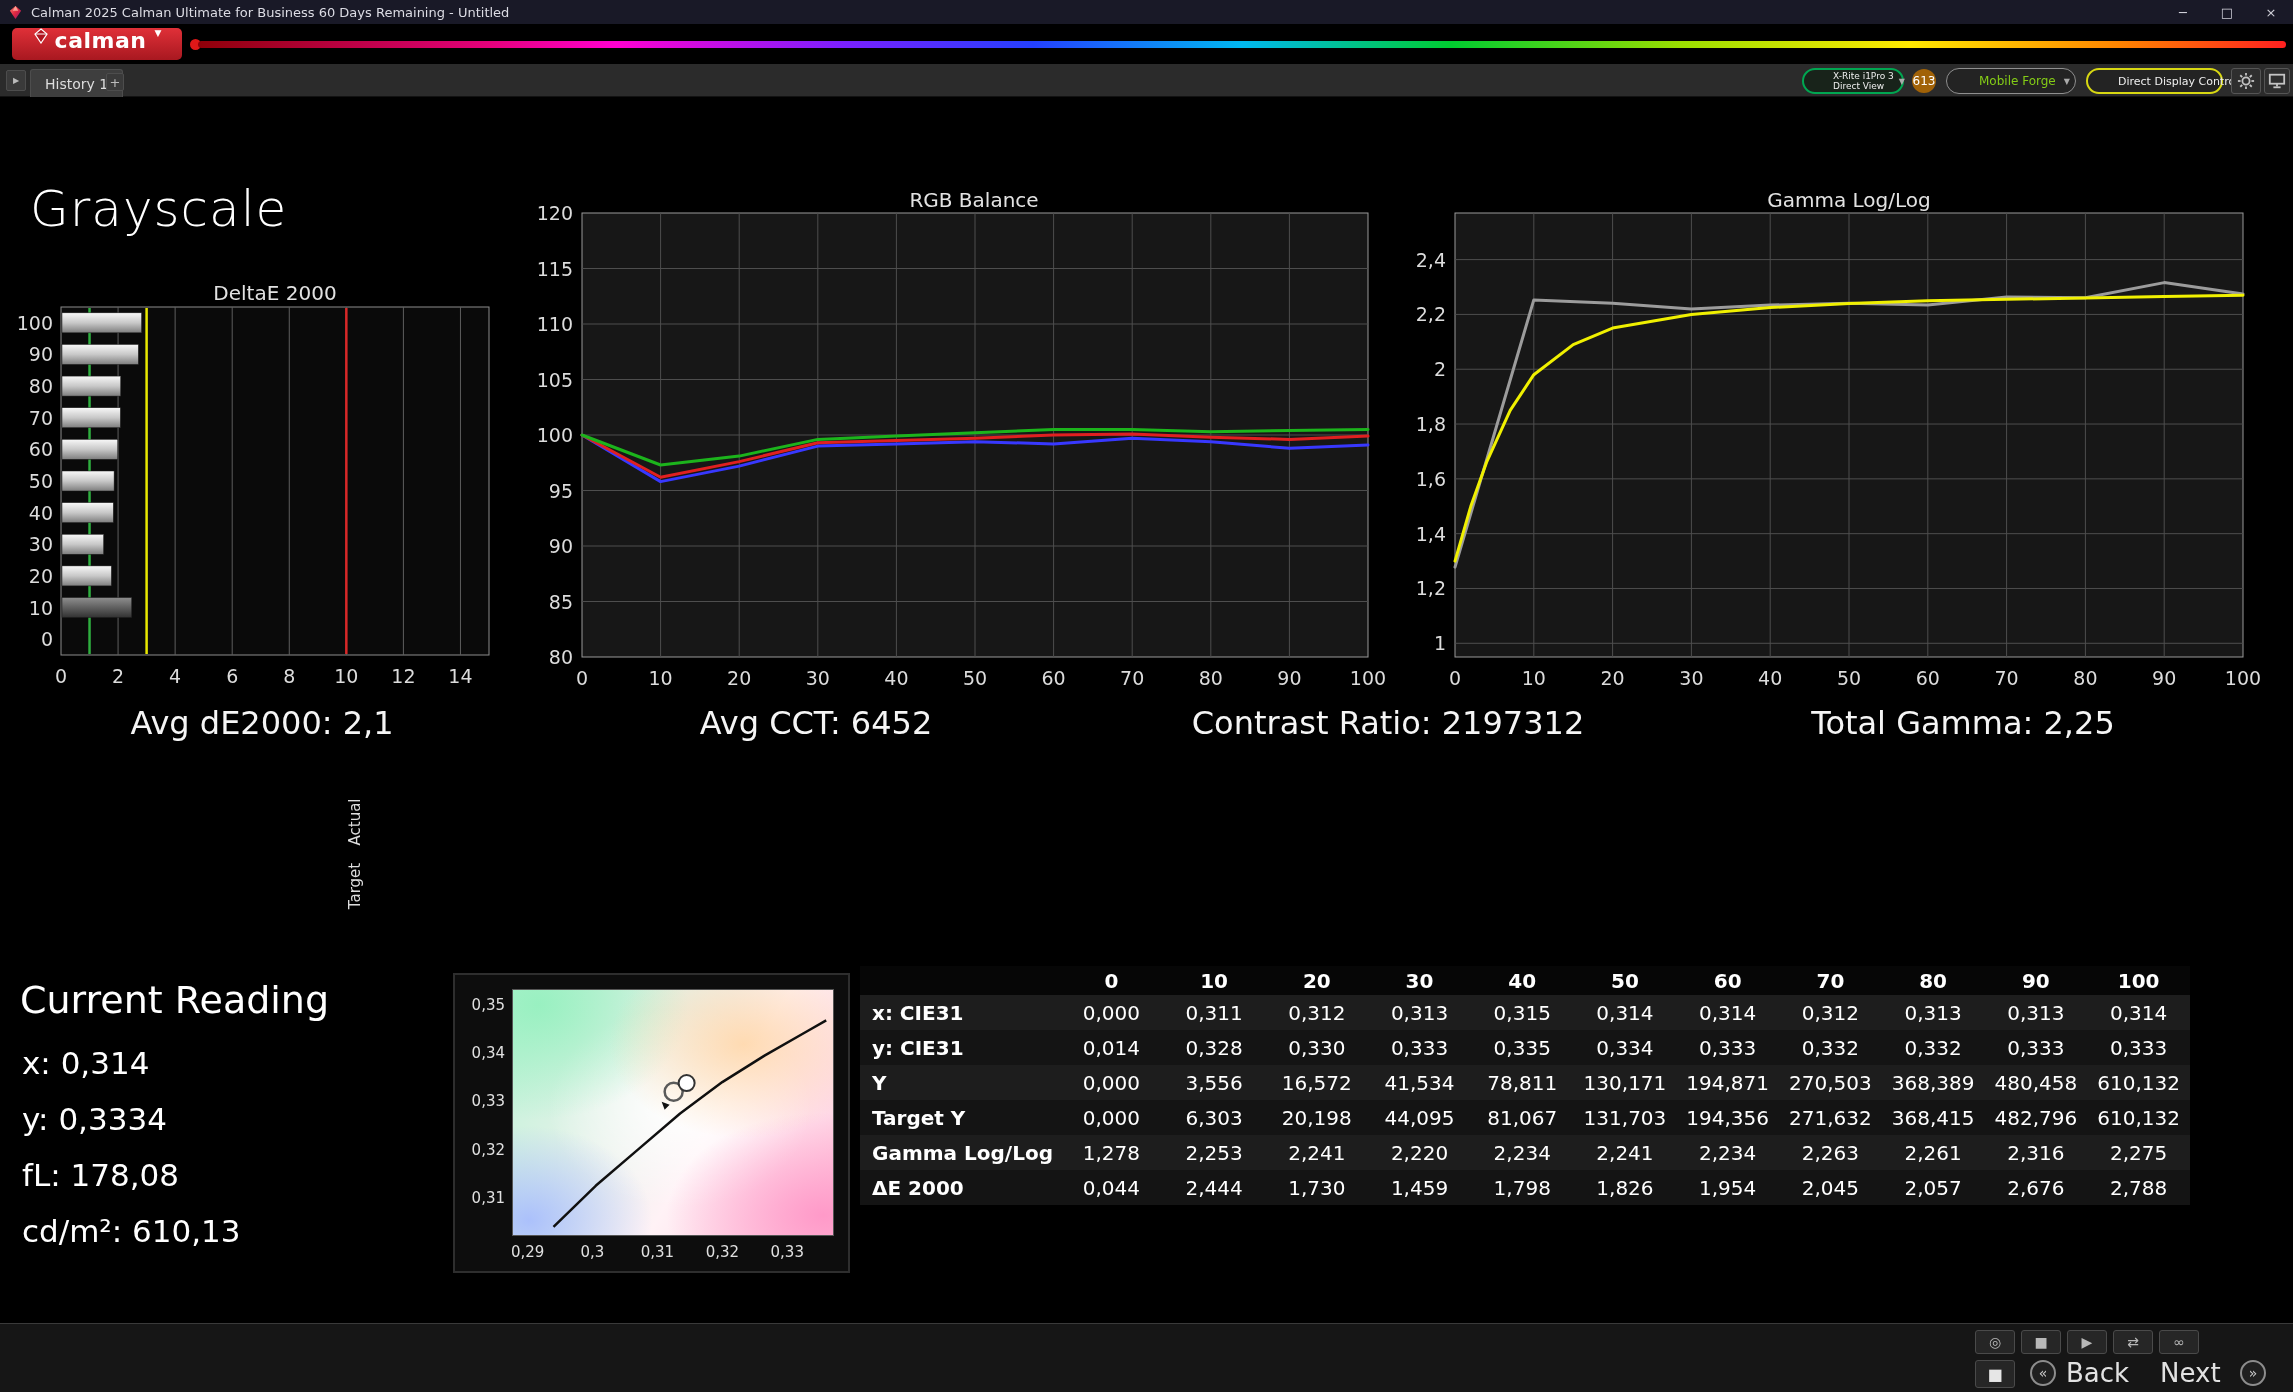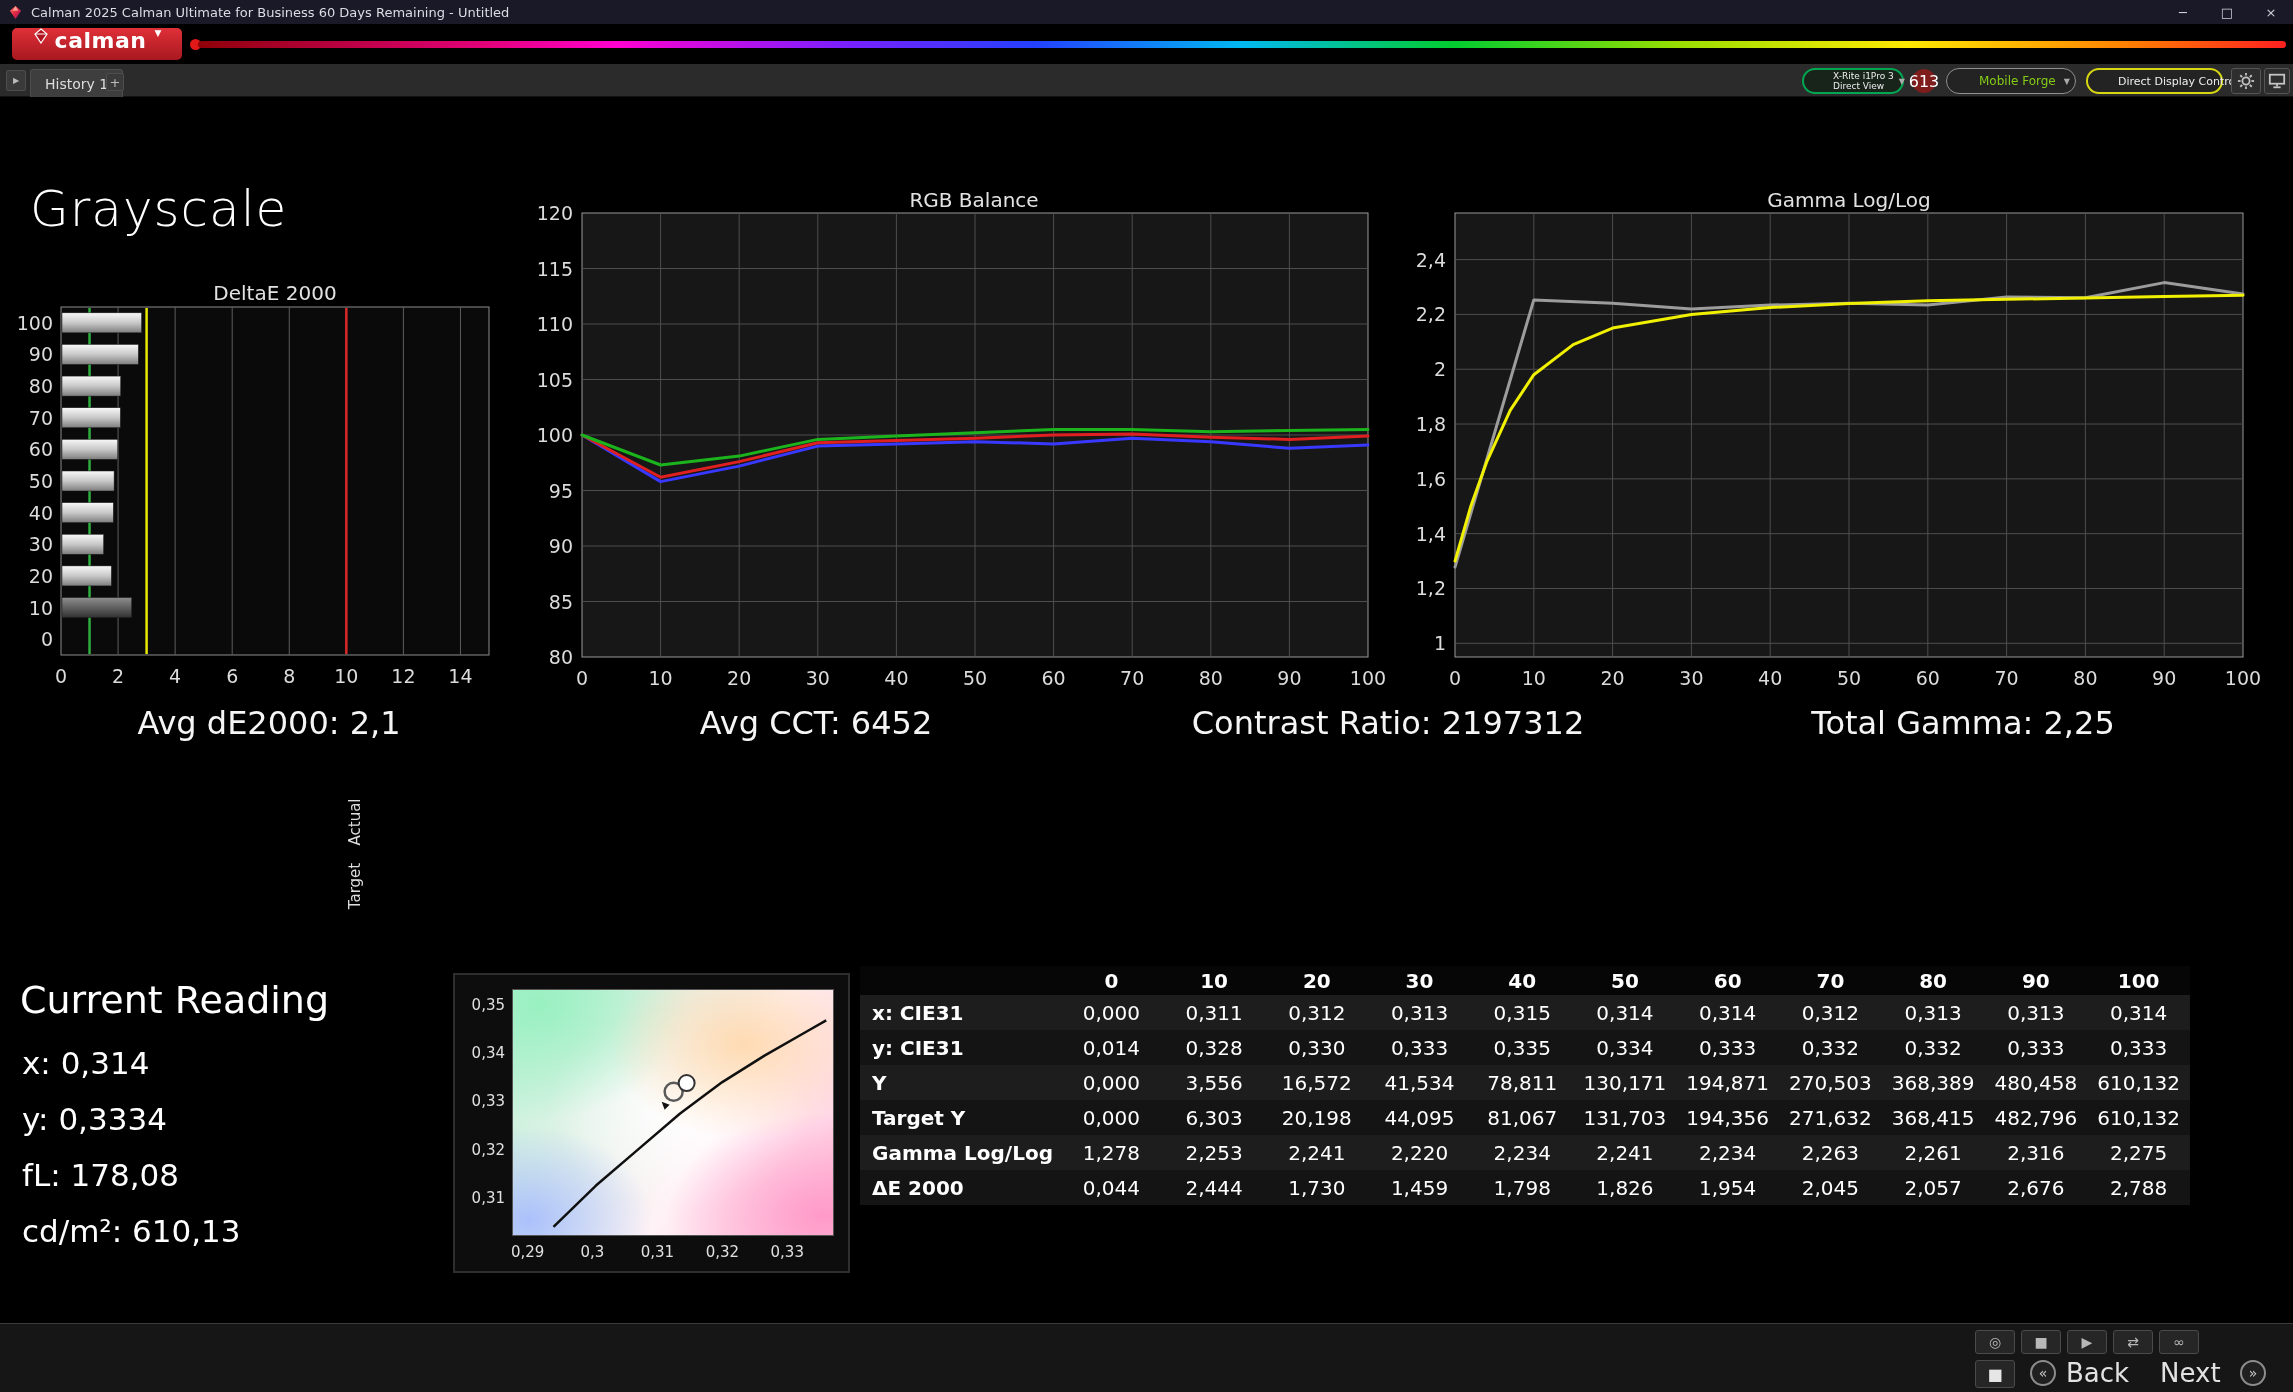--- a/index.html
+++ b/index.html
@@ -24,41 +24,41 @@
 
 
 .toolbar{position:absolute;left:0;top:64px;width:2293px;height:33px;background:#2b2b2b;border-bottom:1px solid #121212;}
 .tb-expander{position:absolute;left:6px;top:6px;width:20px;height:21px;background:#3a3a3a;border:1px solid #4d4d4d;border-radius:2px;color:#bbb;font-size:8px;display:flex;align-items:center;justify-content:center;cursor:pointer;}
 .tb-tab{position:absolute;left:30px;top:5px;height:28px;padding:0 14px;background:#3e3e3e;border:1px solid #4d4d4d;border-bottom:none;border-radius:3px 3px 0 0;color:#ddd;font-size:14px;display:flex;align-items:center;cursor:pointer;}
 .tb-add{position:absolute;left:106px;top:9px;width:18px;height:18px;background:#3a3a3a;border:1px solid #4d4d4d;border-radius:2px;color:#bbb;font-size:13px;display:flex;align-items:center;justify-content:center;cursor:pointer;}
 .tb-box{position:absolute;top:4px;height:26px;background:#232323;border-radius:13px;display:flex;align-items:center;cursor:pointer;padding-left:24px;}
 .tb-meter{left:1802px;width:102px;border:2px solid #00a651;background:#18231a;}
 .tb-meter .txt{flex:1;padding-left:5px;color:#eee;font-size:9px;line-height:10px;white-space:nowrap;}
 .tb-caret{color:#aaa;font-size:8px;padding:0 5px;}
-.tb-badge{position:absolute;left:1912px;top:5px;width:24px;height:24px;border-radius:50%;background:#7f1d1d;color:#fff;font-size:16px;display:flex;align-items:center;justify-content:center;}
+.tb-badge{position:absolute;left:1912px;top:5px;width:24px;height:24px;border-radius:50%;background:#a16207;color:#fff;font-size:12px;display:flex;align-items:center;justify-content:center;}
 .tb-source{left:1946px;width:130px;border:1px solid #8f8f8f;}
 .tb-source .txt{flex:1;padding-left:8px;color:#84cc16;font-size:12px;white-space:nowrap;}
 .tb-ddc{left:2086px;width:137px;border:2px solid #d8d812;gap:8px;}
 .tb-ddc .txt{flex:1;padding-left:6px;color:#eee;font-size:11px;white-space:nowrap;}
 .tb-iconbtn{position:absolute;top:4px;height:26px;background:#2e2e2e;border:1px solid #555;border-radius:3px;display:flex;align-items:center;justify-content:center;cursor:pointer;}
 #gearBtn{left:2231px;width:30px;}
 #monitorBtn{left:2264px;width:26px;}
 
 
 .heading{position:absolute;left:30px;top:180px;font-size:50px;font-weight:300;color:#fff;letter-spacing:1px;}
 .chart-title{position:absolute;color:#e2e2e2;font-size:20px;text-align:center;}
 #deltaTitle{left:60px;top:281px;width:430px;}
 #rgbTitle{left:582px;top:188px;width:784px;}
 #gammaTitle{left:1455px;top:188px;width:788px;}
 svg.chart{position:absolute;overflow:visible;}
 #deltaSvg{left:18px;top:297px;}
 #rgbSvg{left:535px;top:205px;}
 #gammaSvg{left:1408px;top:205px;}
 .stat{position:absolute;top:704px;transform:translateX(-50%);font-size:32px;color:#f5f5f5;white-space:nowrap;}
-#stat0{left:269px;} #stat1{left:816px;} #stat2{left:1388px;} #stat3{left:1963px;}
+#stat0{left:262px;} #stat1{left:816px;} #stat2{left:1388px;} #stat3{left:1963px;}
 
 
 .swatch-strip{position:absolute;left:0;top:765px;width:2293px;height:185px;background:#000;}
 .rot-label{position:absolute;width:60px;height:16px;color:#ddd;font-size:15px;text-align:center;transform:rotate(-90deg);}
 #actualLabel{left:324px;top:814px;}
 #targetLabel{left:324px;top:878px;}
 
 
 .cr-heading{position:absolute;left:20px;top:978px;font-size:38px;color:#fff;}
 .cr-line{position:absolute;left:22px;font-size:31px;color:#fff;white-space:nowrap;}

